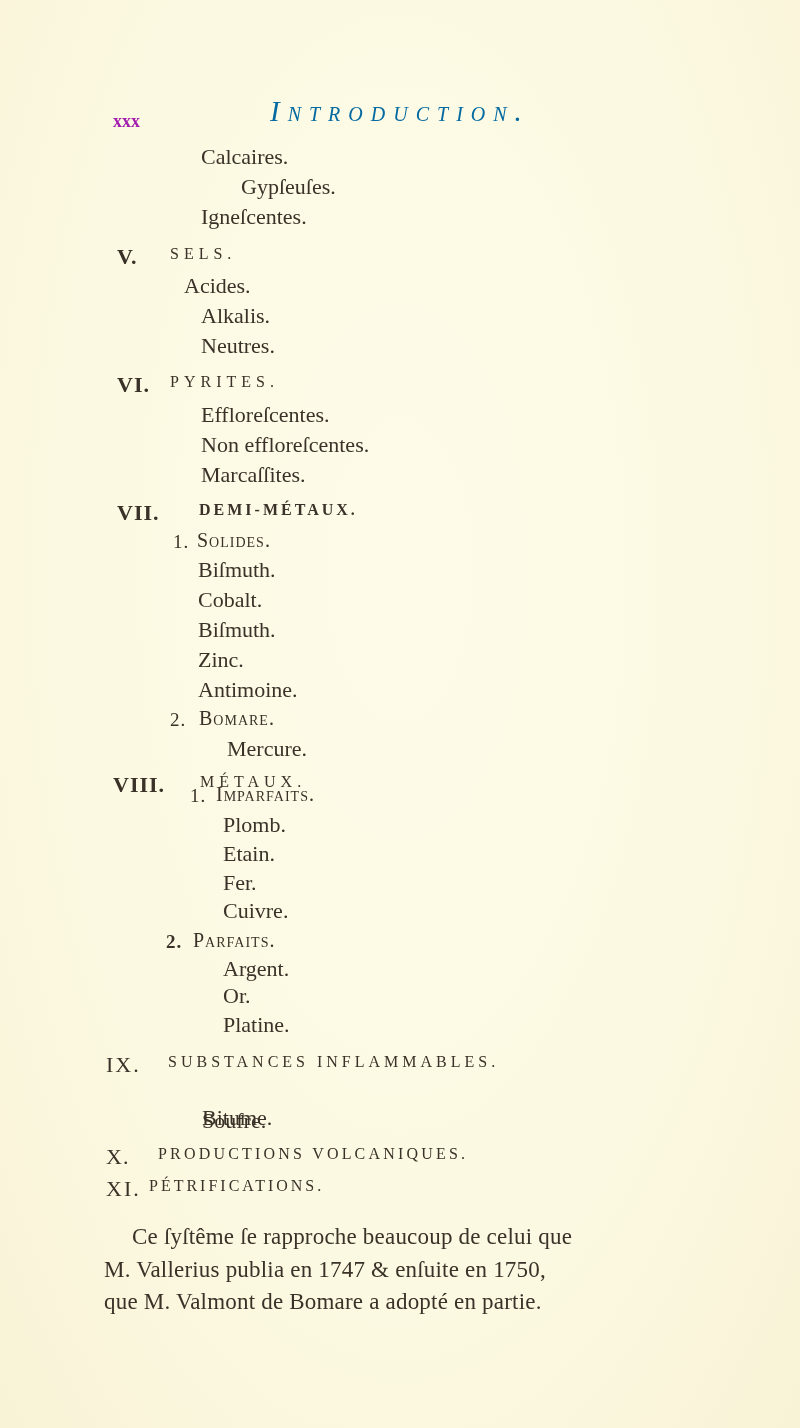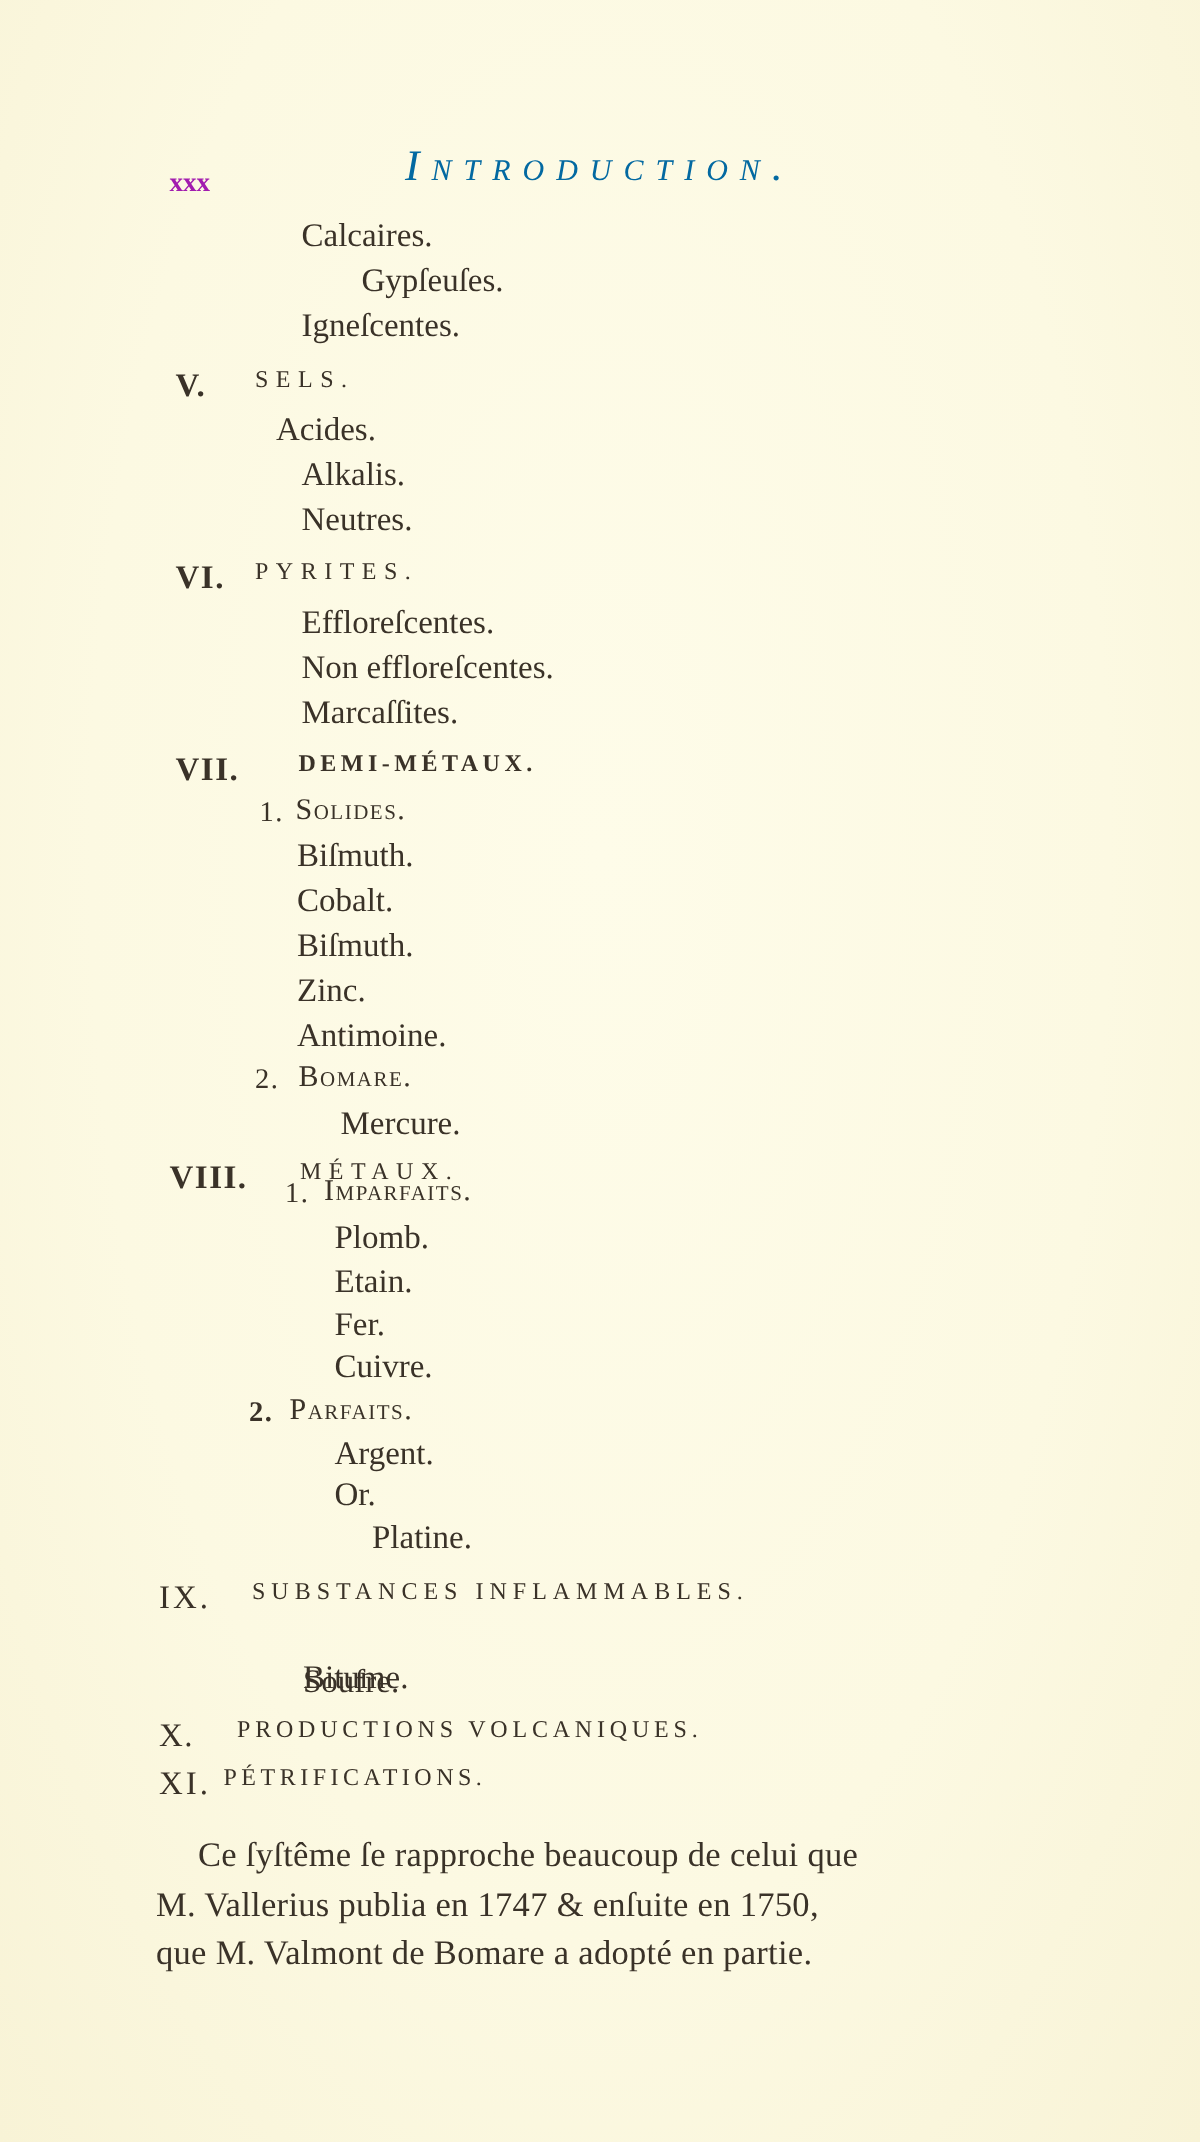--- a/index.html
+++ b/index.html
@@ -66,21 +66,21 @@
 <div class="ln num" style="left:190px;top:786px;font-size:19px;">1.</div>
 <div class="ln subcat" style="left:216px;top:784px;">Imparfaits.</div>
 <div class="ln sub" style="left:223px;top:814px;">Plomb.</div>
 <div class="ln sub" style="left:223px;top:843px;">Etain.</div>
 <div class="ln sub" style="left:223px;top:872px;">Fer.</div>
 <div class="ln sub" style="left:223px;top:900px;">Cuivre.</div>
 <div class="ln num bold" style="left:166px;top:932px;font-size:19px;">2.</div>
 <div class="ln subcat" style="left:193px;top:930px;">Parfaits.</div>
 <div class="ln sub" style="left:223px;top:958px;">Argent.</div>
 <div class="ln sub" style="left:223px;top:985px;">Or.</div>
-<div class="ln sub" style="left:223px;top:1014px;margin-left:25px;">Platine.</div>
+<div class="ln sub" style="left:223px;top:1014px;">Platine.</div>
 
 <div class="ln num" style="left:106px;top:1054px;letter-spacing:2px;">IX.</div>
 <div class="ln cat" style="left:168px;top:1054px;letter-spacing:4px;">SUBSTANCES INFLAMMABLES.</div>
 <div class="ln sub" style="left:202px;top:1083px;margin-top:24px;">Bitume.</div>
 <div class="ln sub" style="left:202px;top:1110px;">Soufre.</div>
 
 <div class="ln num" style="left:106px;top:1146px;">X.</div>
 <div class="ln cat" style="left:158px;top:1146px;letter-spacing:3.2px;">PRODUCTIONS VOLCANIQUES.</div>
 
 <div class="ln num" style="left:106px;top:1178px;letter-spacing:2px;">XI.</div>

